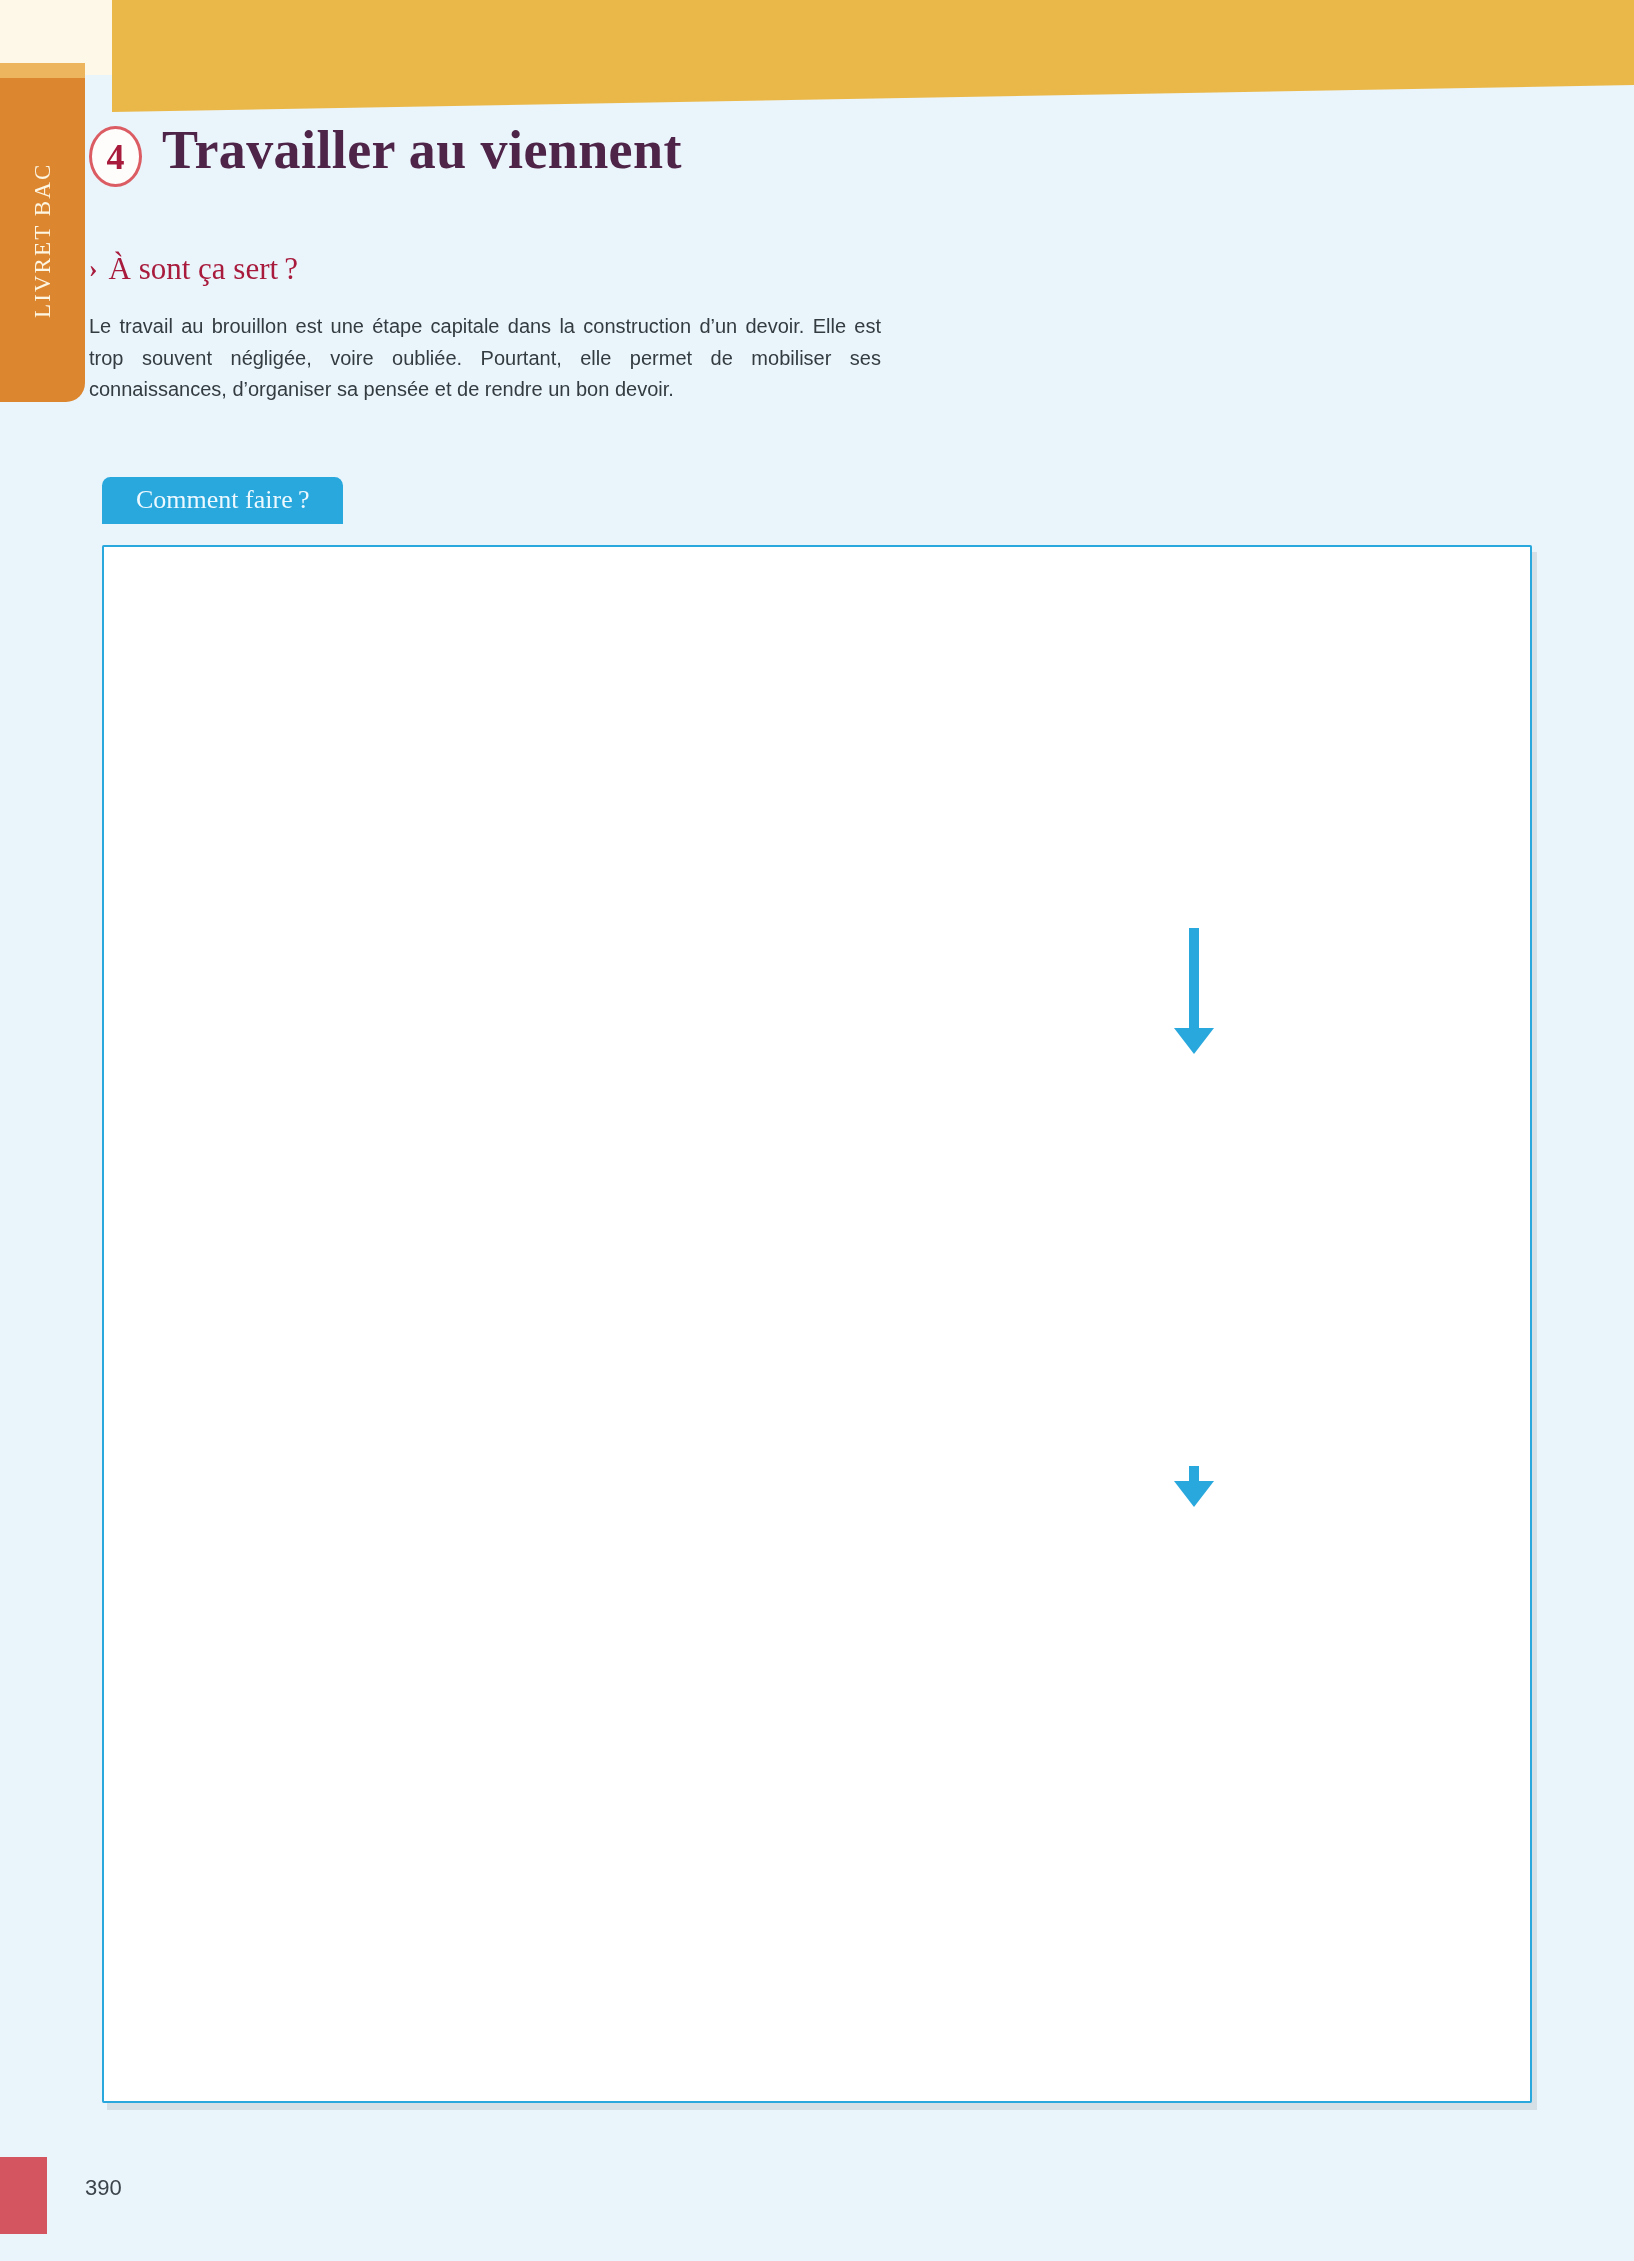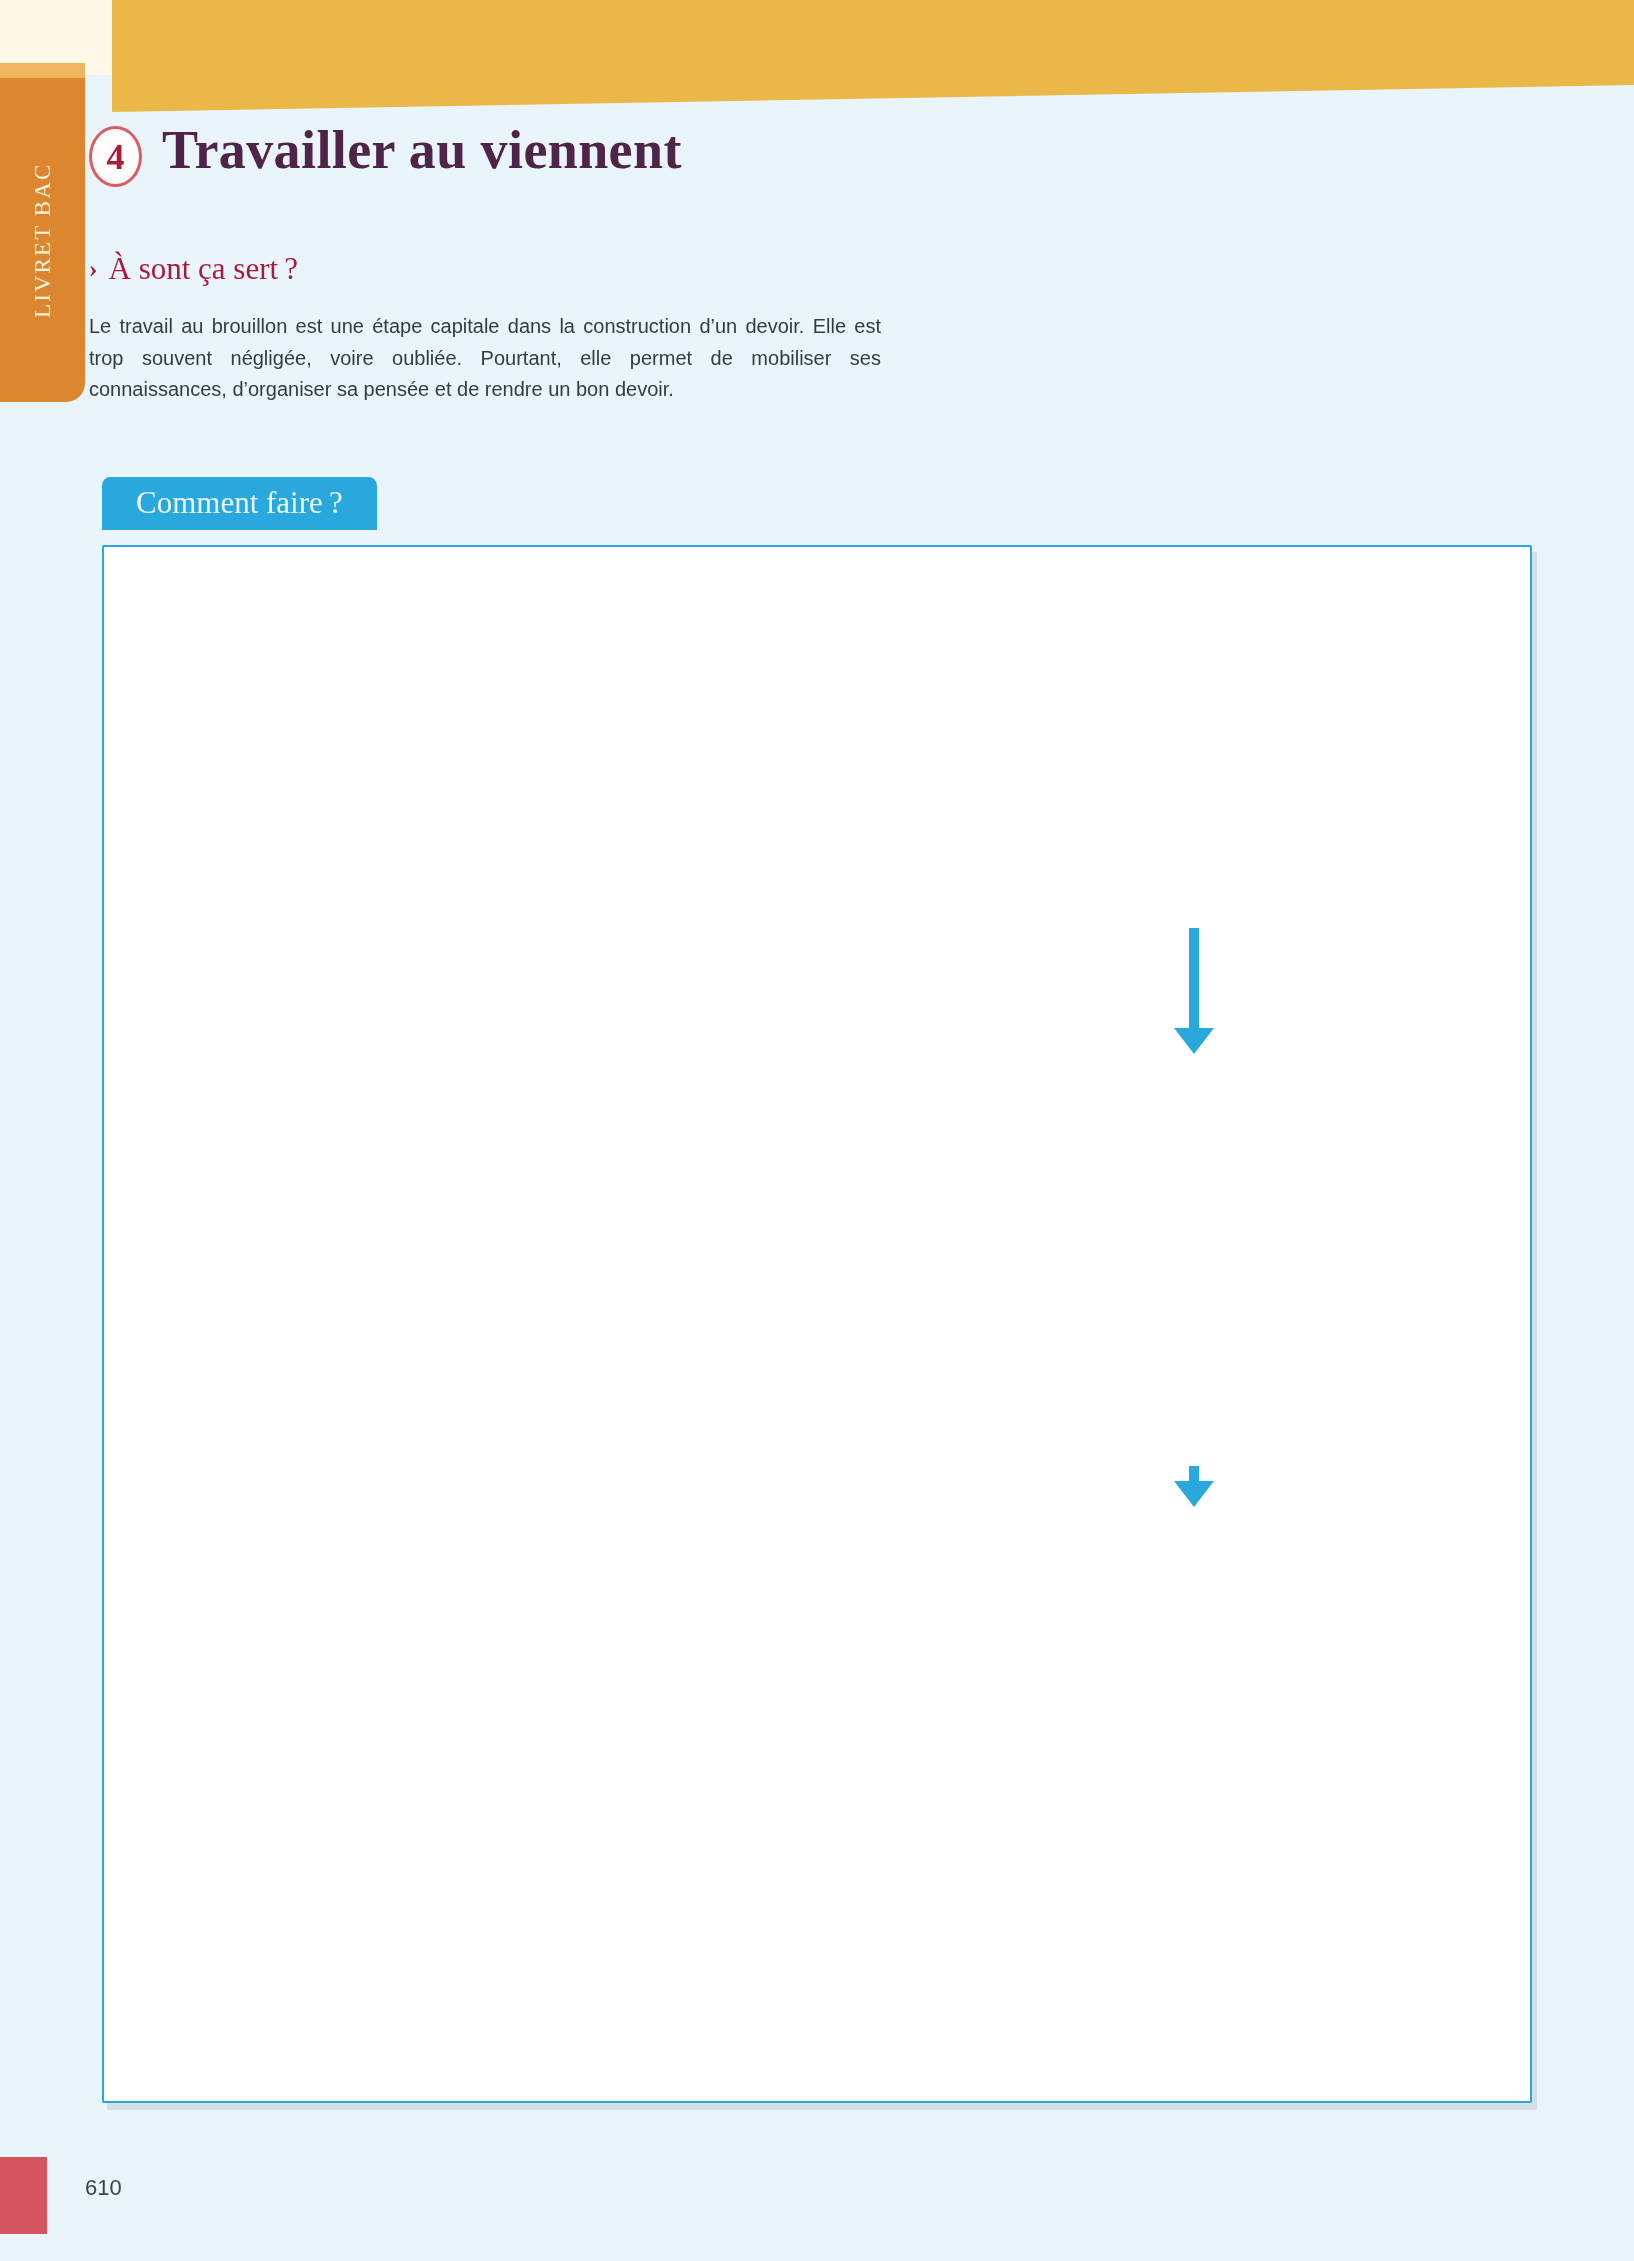--- a/index.html
+++ b/index.html
@@ -72,21 +72,21 @@
   }
 
   
   .cf-tab {
     position:absolute; left:102px; top:477px;
     background:#29a8dd;
     border-radius:8.5px 8.5px 0 0;
     padding:7.7px 34px 9.4px 34px;
     color:#eef9ff;
     font-family:"Liberation Serif", serif;
-    font-size:31px;
+    font-size:26px;
     z-index:4;
   }
   .cf-box {
     position:absolute; left:102px; top:545px;
     width:1430px; height:1558px;
     background:#ffffff;
     border:2.6px solid #29a8dd;
     border-radius:1.7px;
     z-index:2;
   }
@@ -388,14 +388,14 @@
   <div class="para-block" style="top:426px; width:247px; white-space:pre-line;">– l’exode rural
 – l’émergence d’une classe
 ouvrière</div>
   <div class="para-block" style="top:426px; left:288px; width:324px; white-space:pre-line;">– la modernisation du pays et
 des villes
 – un exemple à utiliser : le Paris
 haussmannien</div>
 </div>
 
 <div class="foot-block"></div>
-<div class="page-num">610</div>
+<div class="page-num">390</div>
 
 
 </body></html>

